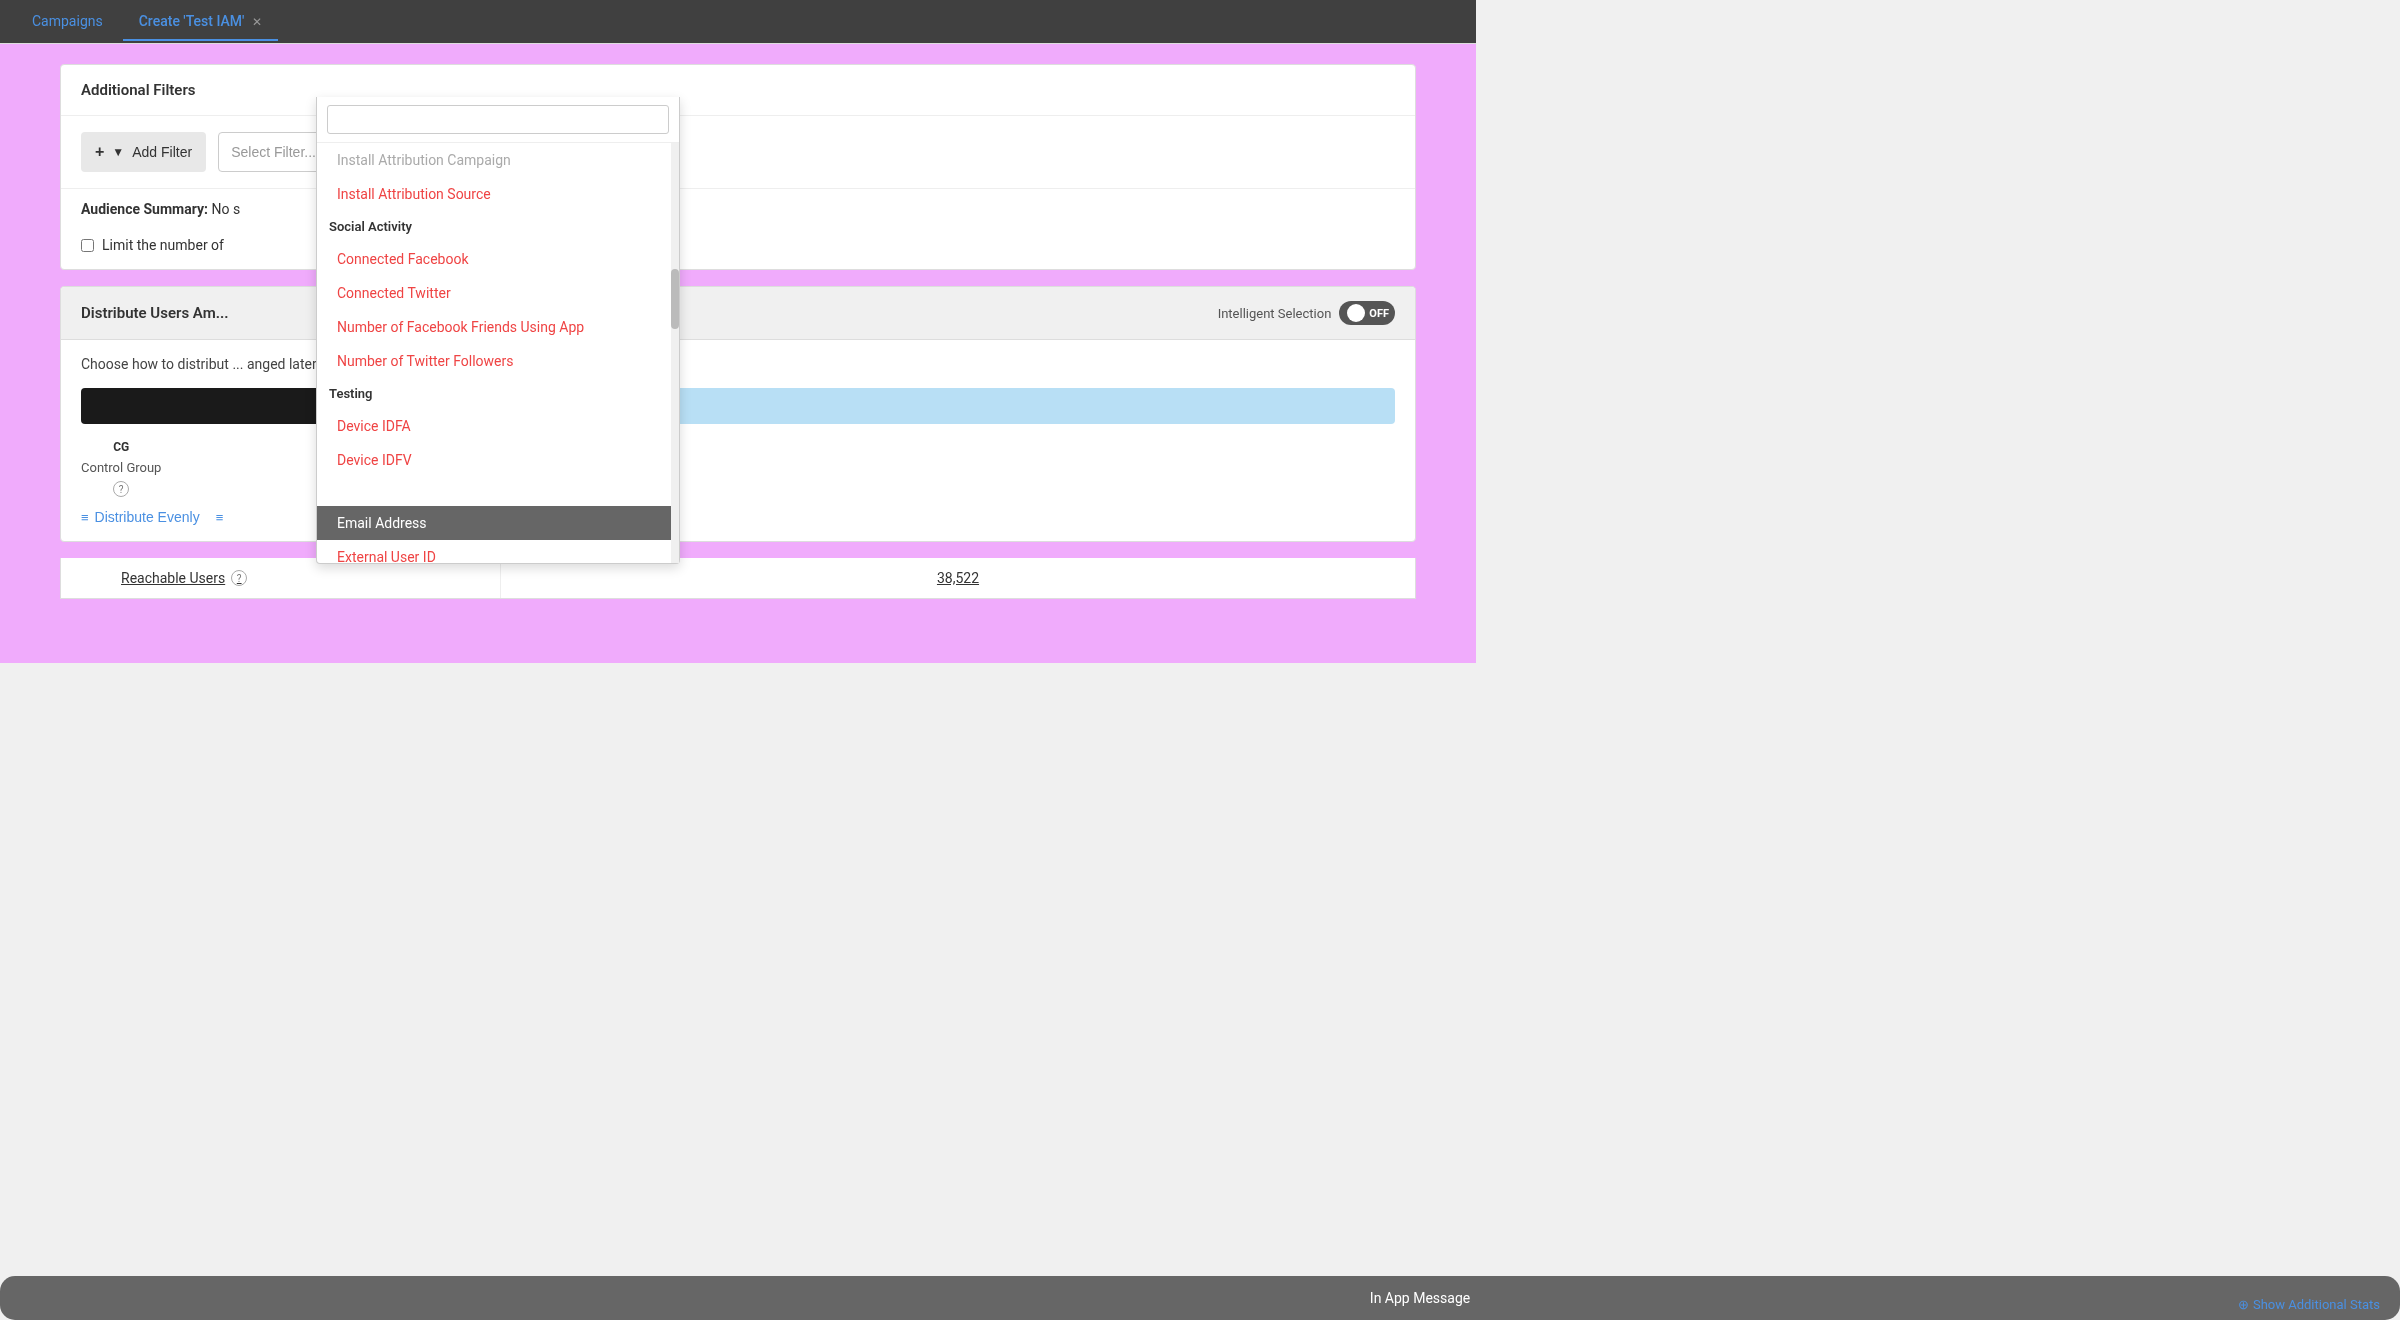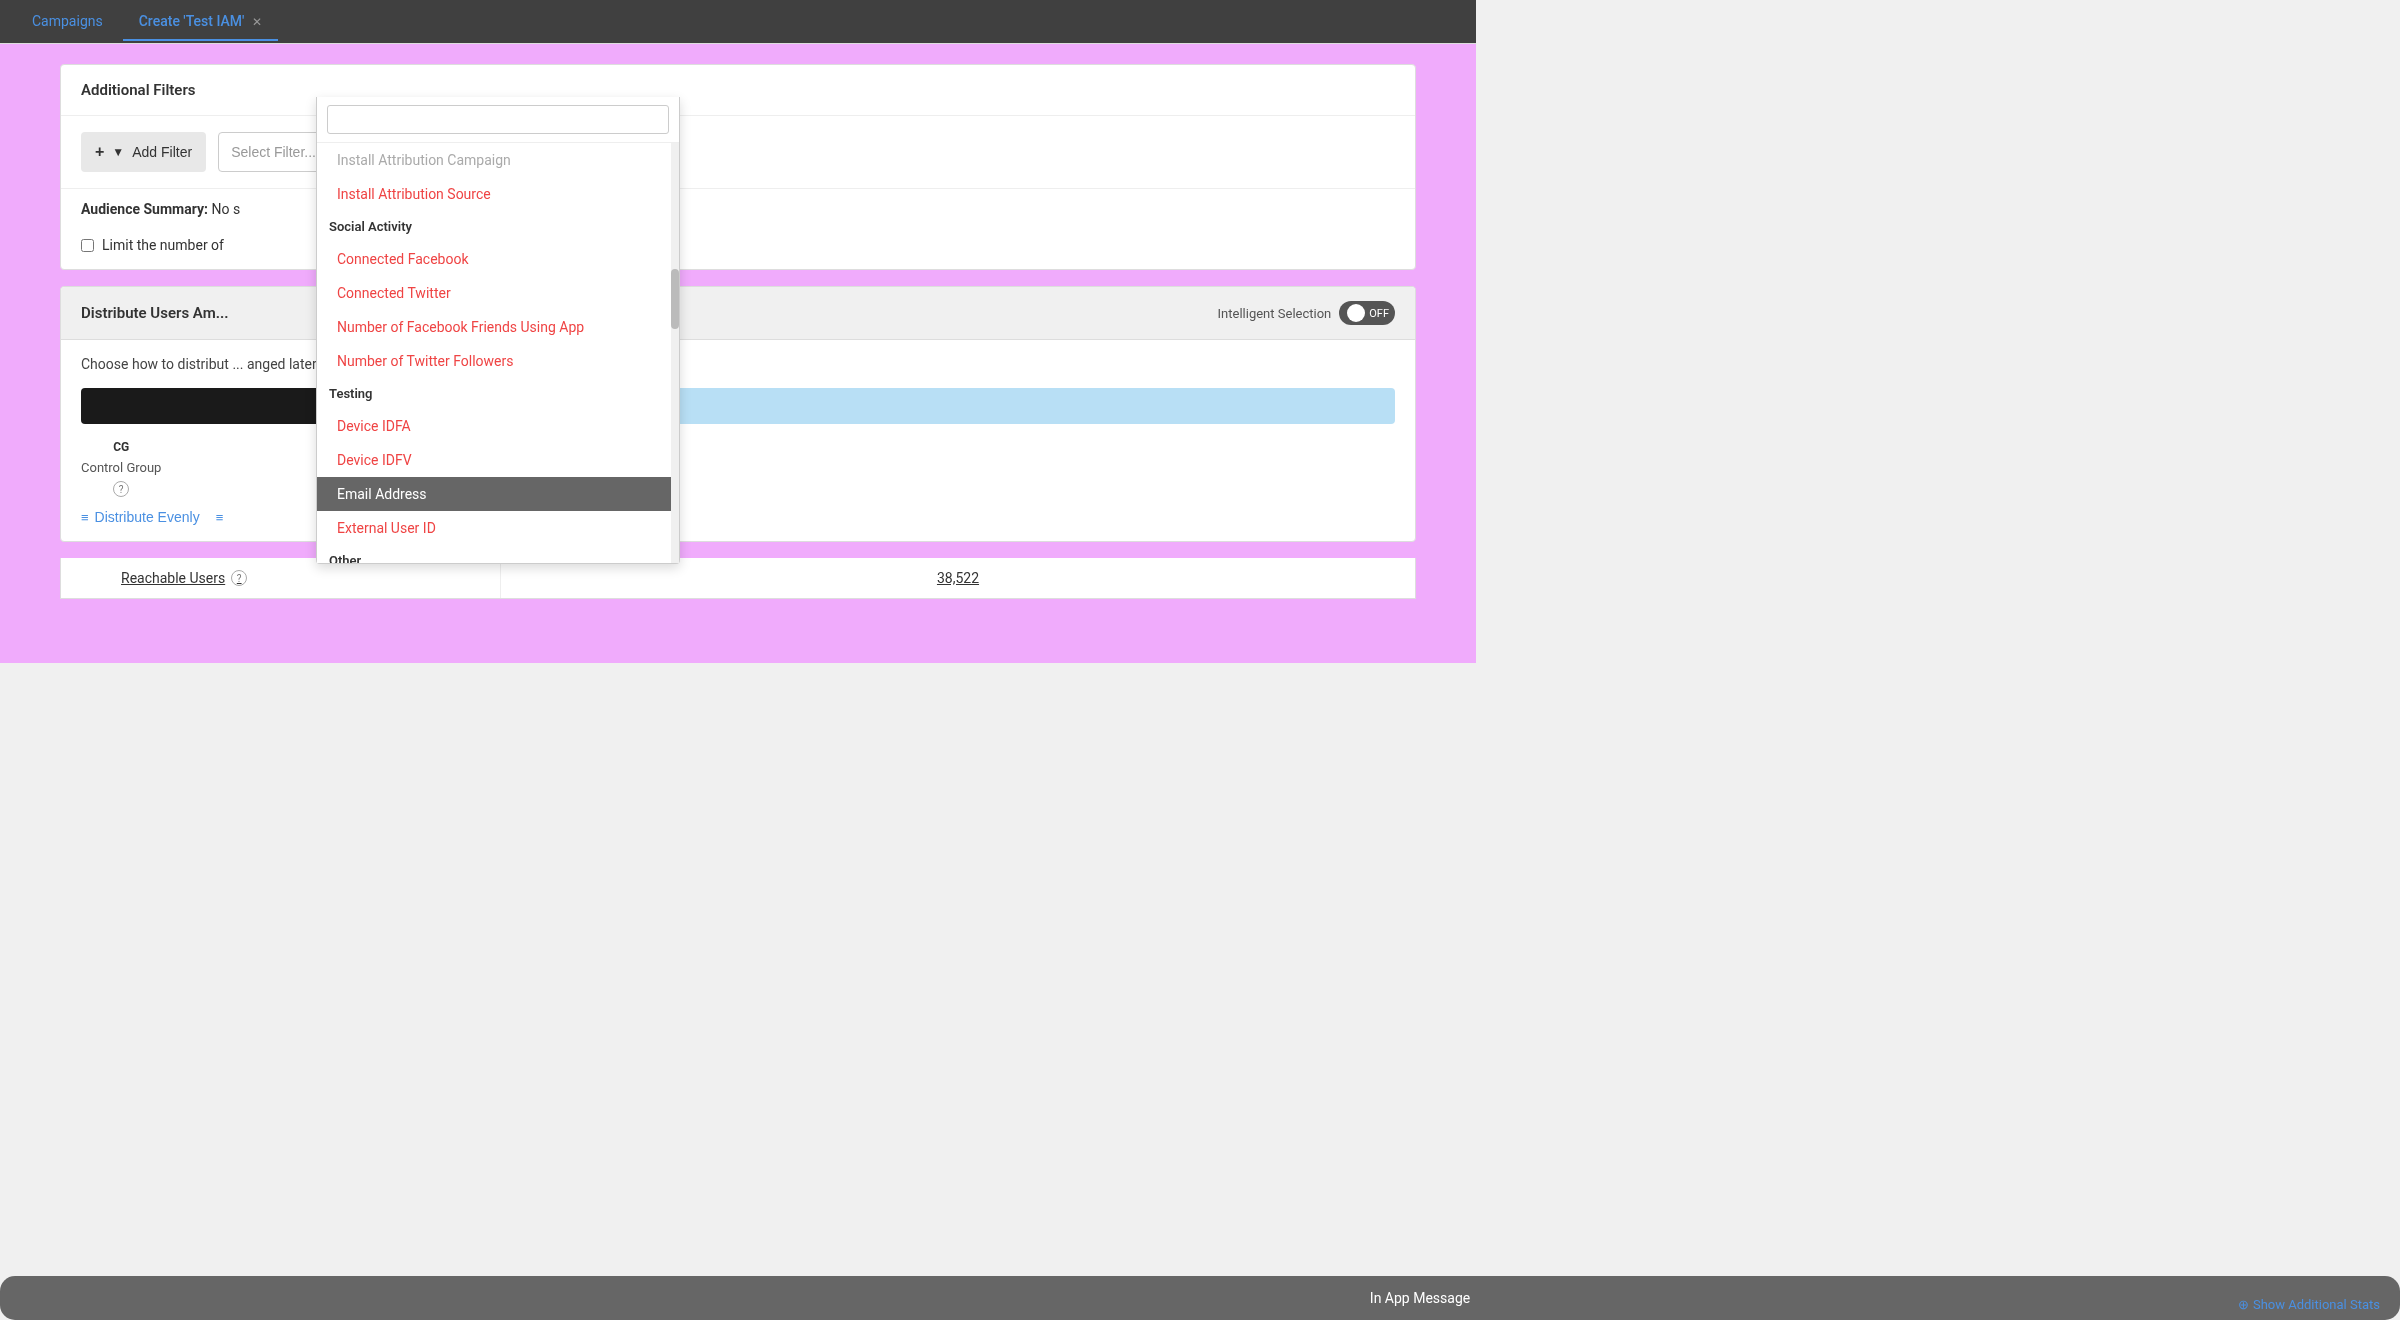--- a/index.html
+++ b/index.html
@@ -154,21 +154,21 @@
       color: #555;
     }
     .toggle-switch {
       display: flex;
       align-items: center;
       background: #555;
       border-radius: 20px;
       padding: 3px 6px 3px 8px;
       gap: 4px;
       font-size: 11px;
-      font-weight: normal;
+      font-weight: bold;
       color: #fff;
     }
     .toggle-knob {
       width: 18px;
       height: 18px;
       background: #fff;
       border-radius: 50%;
     }
     .toggle-label {
       font-size: 11px;
@@ -352,20 +352,21 @@
     }
     .dropdown-item {
       padding: 9px 12px 9px 20px;
       font-size: 14px;
       color: #ef4444;
       cursor: pointer;
     }
     .dropdown-item.highlighted {
       background: #666;
       color: #fff;
+      margin-top: 29px;
     }
     .dropdown-item.faded {
       color: #aaa;
     }
 
     
     .dropdown-scroll-track {
       position: absolute;
       right: 0;
       top: 0;

